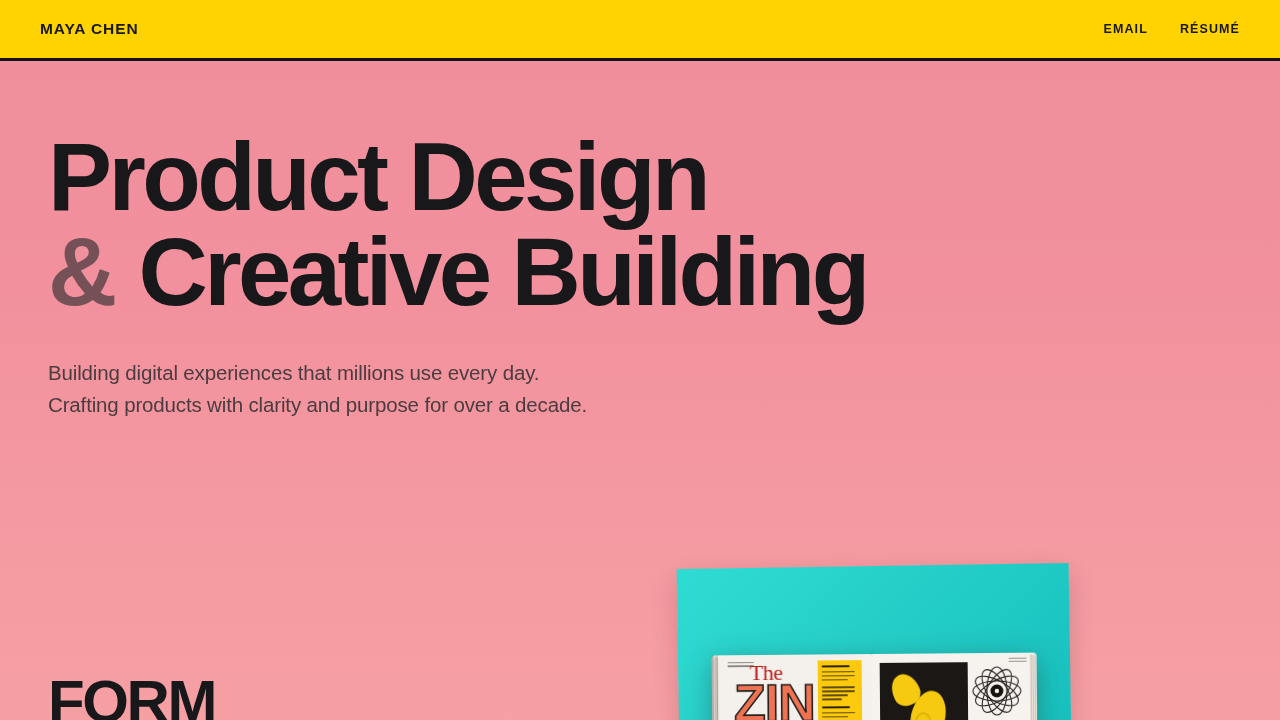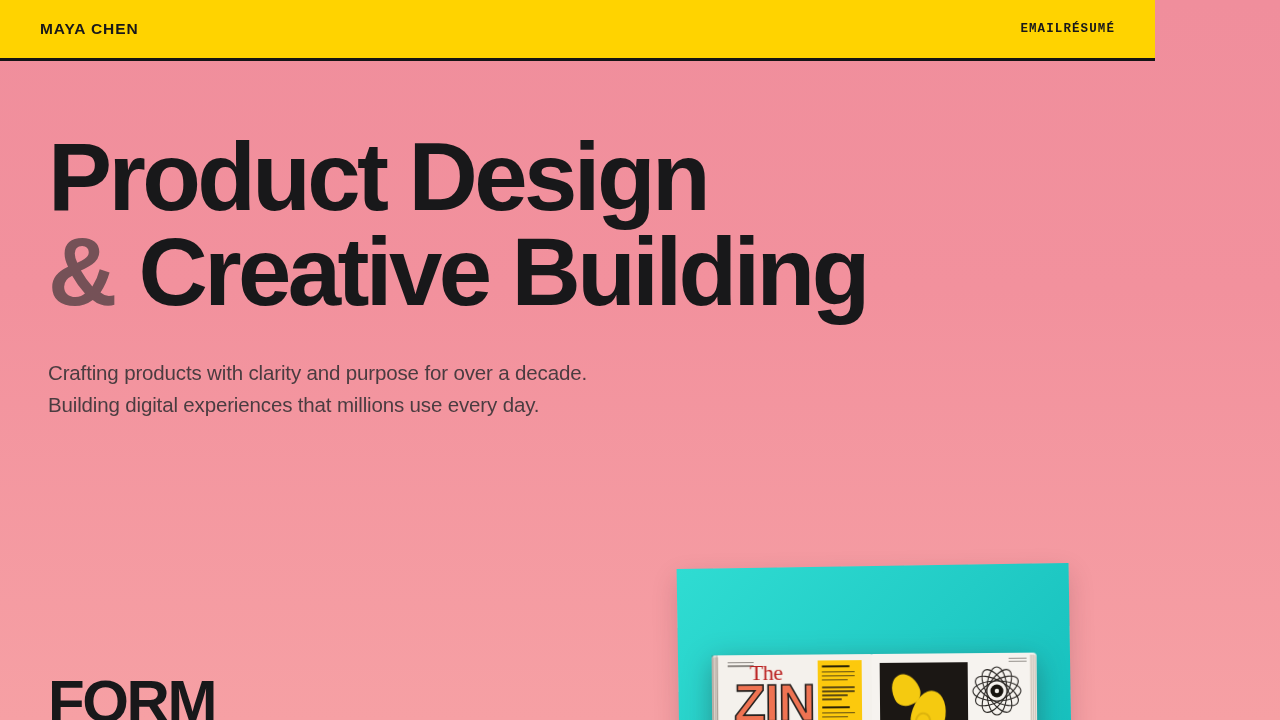--- a/index.html
+++ b/index.html
@@ -14,40 +14,40 @@
   #page {
     position:relative;
     width:1280px; height:720px;
     overflow:hidden;
     background:linear-gradient(180deg,#f08e9c 0%, #f2919d 40%, #f6a0a4 100%);
   }
 
   
   .site-header {
     position:absolute; top:0; left:0;
-    width:1155px; height:61px;
+    width:1280px; height:61px;
     background:#ffd300;
     border-bottom:3px solid #141414;
     display:flex; align-items:center;
     padding:0 40px;
     z-index:20;
   }
   .brand {
     font-size:15.5px;
     font-weight:bold;
     letter-spacing:0.9px;
     color:#18181a;
     text-transform:uppercase;
     white-space:nowrap;
     cursor:pointer;
   }
   .nav {
     margin-left:auto;
     display:flex; align-items:center;
-    font-family:Liberation Mono, monospace;
+    gap:32px;
   }
   .nav-link {
     font-size:12.5px;
     font-weight:bold;
     letter-spacing:1.1px;
     color:#18181a;
     text-transform:uppercase;
     text-decoration:none;
     white-space:nowrap;
     cursor:pointer;
@@ -222,22 +222,22 @@
       <a class="nav-link">RÉSUMÉ</a>
     </nav>
   </header>
 
   <section class="hero">
     <h1 class="headline">
       <div>Product Design</div>
       <div><span class="amp">&amp;</span> <span>Creative Building</span></div>
     </h1>
     <p class="subtitle">
+      <span>Building digital experiences that millions use every day.</span>
       <span>Crafting products with clarity and purpose for over a decade.</span>
-      <span>Building digital experiences that millions use every day.</span>
     </p>
   </section>
 
   <div class="section-word">FORM</div>
 
   <div class="showcase">
 
     <div class="teal-card"></div>
 
     <div class="magazine">

